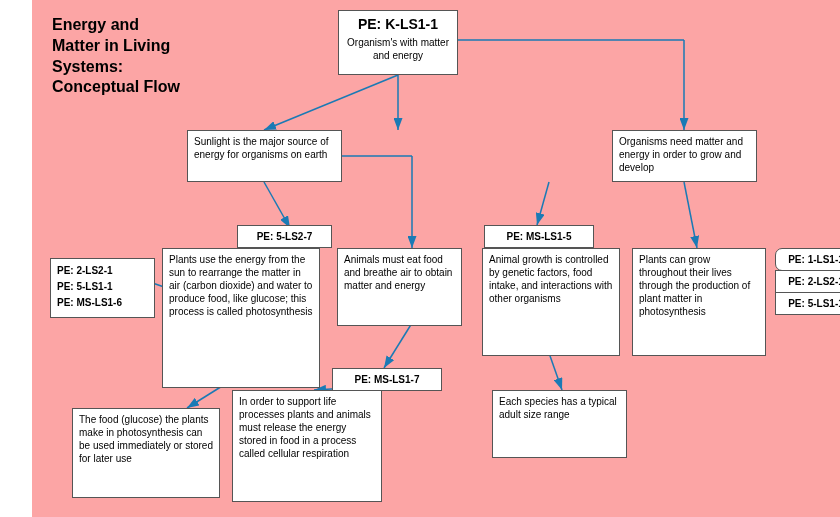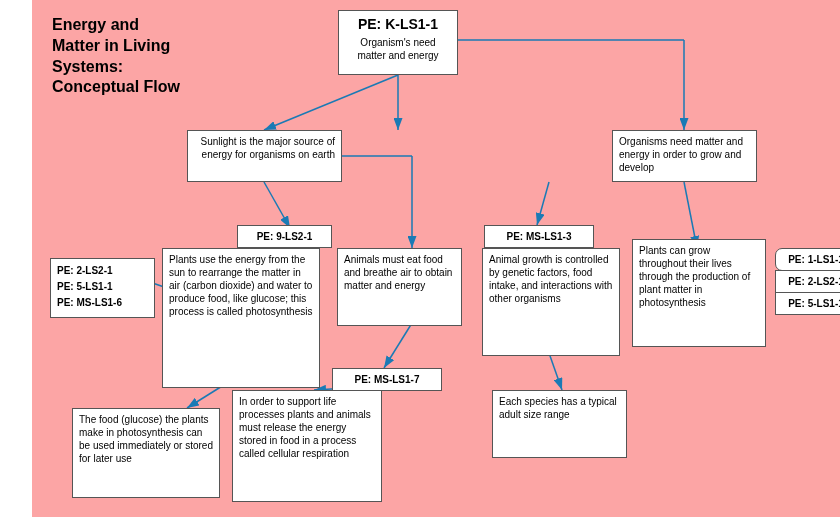--- a/index.html
+++ b/index.html
@@ -104,52 +104,52 @@
     <line x1="517" y1="353" x2="530" y2="390" marker-end="url(#arrowhead)" stroke="#1a7ab5" stroke-width="1.5"></line>
 
     <line x1="112" y1="280" x2="155" y2="295" stroke="#1a7ab5" stroke-width="1.5" marker-end="url(#arrowhead)"></line>
 
     <line x1="305" y1="295" x2="320" y2="295" marker-end="url(#arrowhead)" stroke="#1a7ab5" stroke-width="1.5"></line>
 
   </svg>
 
   <div class="box" style="left:306px; top:10px; width:120px; min-height:65px; text-align:center;">
     <div style="font-weight:bold; font-size:14px; margin-bottom:3px;">PE: K-LS1-1</div>
-    <div style="font-size:10px;">Organism's need matter and energy</div>
+    <div style="font-size:10px;">Organism's with matter and energy</div>
   </div>
 
-  <div class="box" style="left:155px; top:130px; width:155px; min-height:52px;text-align:right;">
+  <div class="box" style="left:155px; top:130px; width:155px; min-height:52px;">
     <span>Sunlight is the major source of energy for organisms on earth</span>
   </div>
 
   <div class="box" style="left:580px; top:130px; width:145px; min-height:52px;">
     <span>Organisms need matter and energy in order to grow and develop</span>
   </div>
 
   <div class="box" style="left:205px; top:225px; width:95px; min-height:18px; text-align:center; font-weight:bold;">
-    PE:  9-LS2-1
+    PE:  5-LS2-7
   </div>
 
   <div class="box" style="left:452px; top:225px; width:110px; min-height:18px; text-align:center; font-weight:bold;">
-    PE:  MS-LS1-3
+    PE:  MS-LS1-5
   </div>
 
   <div class="box" style="left:130px; top:248px; width:158px; min-height:140px;">
     Plants use the energy from the sun to rearrange the matter in air (carbon dioxide) and water to produce food, like glucose; this process is called photosynthesis
   </div>
 
   <div class="box" style="left:305px; top:248px; width:125px; min-height:78px;">
     Animals must eat food and breathe air to obtain matter and energy
   </div>
 
   <div class="box" style="left:450px; top:248px; width:138px; min-height:108px;">
     Animal growth is controlled by genetic factors, food intake, and interactions with other organisms
   </div>
 
-  <div class="box" style="left:600px; top:239px; width:134px; min-height:108px;">
+  <div class="box" style="left:600px; top:248px; width:134px; min-height:108px;">
     Plants can grow throughout their lives through the production of plant matter in photosynthesis
   </div>
 
   <div class="box" style="left:743px; top:248px; width:82px; min-height:18px; text-align:center; font-weight:bold;border-radius:7px;">
     PE: 1-LS1-1
   </div>
 
   <div class="box" style="left:743px; top:270px; width:82px; min-height:18px; text-align:center; font-weight:bold;">
     PE: 2-LS2-1
   </div>

